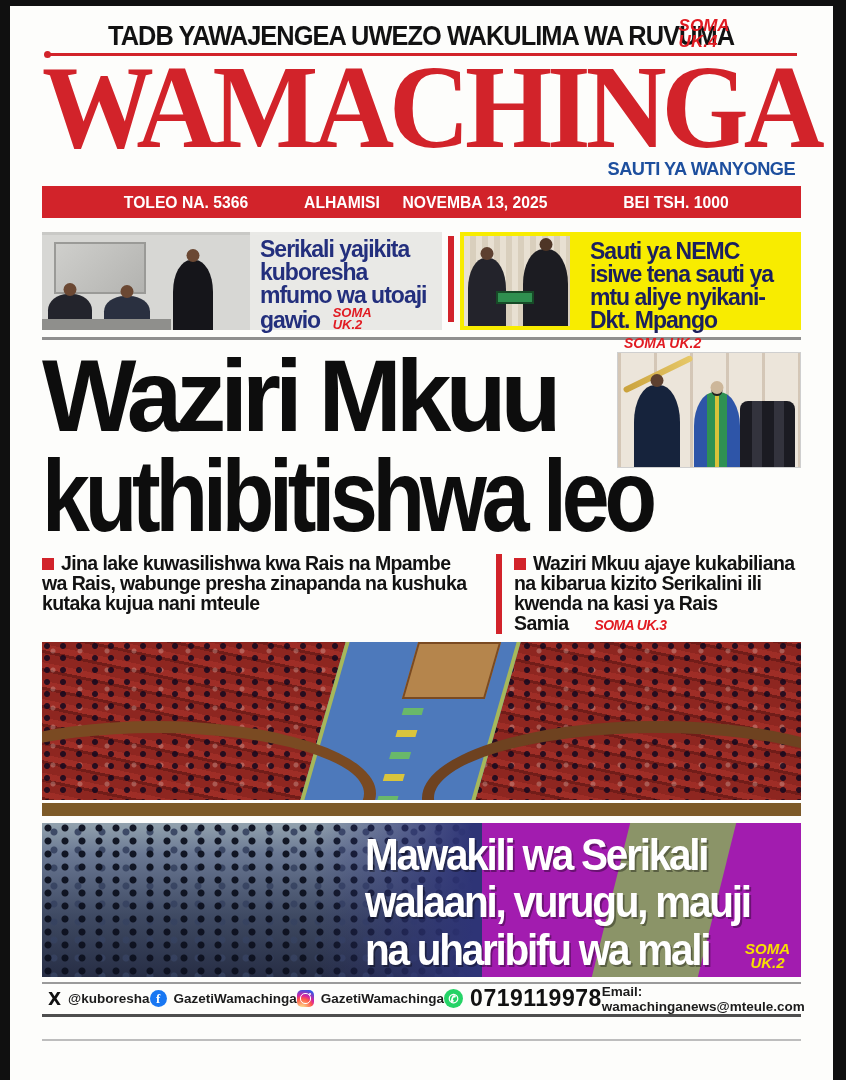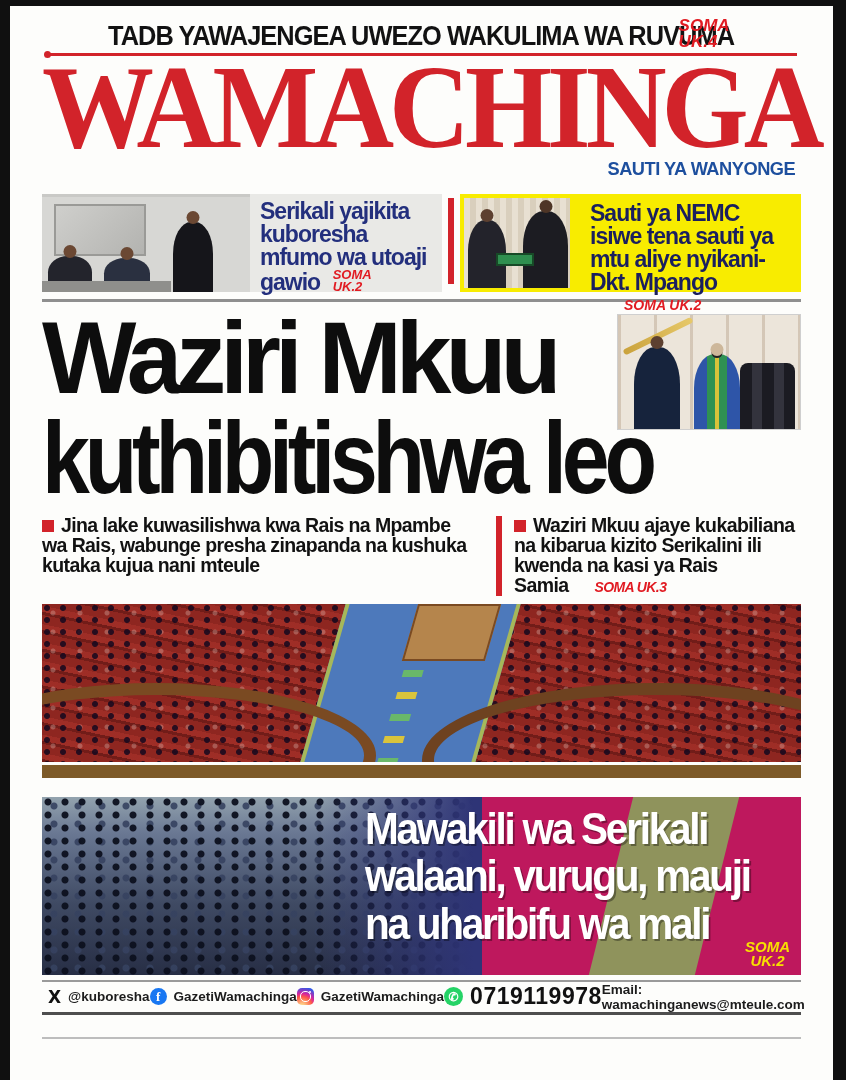--- a/index.html
+++ b/index.html
@@ -86,21 +86,21 @@
   .parl-aisle::before { content:""; position:absolute; left:44%; top:0; bottom:0; width:12%;
     background:repeating-linear-gradient(180deg,#d9c43c 0 7px, transparent 7px 22px, #69b86a 22px 29px, transparent 29px 44px); }
   .parl-podium { position:absolute; left:48.5%; top:0; width:11%; height:36%; background:#b5854c; border:2px solid #7a4a22; transform:skewX(-16deg); }
   .arc { position:absolute; border:12px solid #7a4a22; border-radius:50%; }
   .arc-left { left:-14%; bottom:-42%; width:58%; height:92%; }
   .arc-right { right:-12%; bottom:-48%; width:62%; height:98%; border-color:#6e4220; }
 
   .brown-bar { margin-top:3px; height:13px; background:#7d5a28; }
 
   
-  .bottom-story { position:relative; margin-top:19px; height:178px; background:#be185d; overflow:hidden; }
+  .bottom-story { position:relative; margin-top:7px; height:154px; background:#a21caf; overflow:hidden; }
   .bs-photo { position:absolute; left:0; top:0; bottom:0; width:58%;
     background-image:
       radial-gradient(circle at 6px 5px, rgba(12,16,30,.95) 3px, transparent 4px),
       radial-gradient(circle at 12px 9px, rgba(54,66,96,.9) 3px, transparent 4px),
       linear-gradient(180deg,#93a3ae 0%, #6a7893 20%, #3f4a63 60%, #272e45 100%);
     background-size:17px 13px, 24px 18px, auto; }
   .bs-photo::after { content:""; position:absolute; inset:0; background:linear-gradient(90deg, rgba(46,52,118,0) 62%, #2e3476 98%); }
   .bs-floor { position:absolute; left:75%; top:0; bottom:0; width:14%; background:#87a95c; transform:skewX(-14deg); opacity:.85; }
   .bs-head { position:absolute; left:42.5%; top:8px; right:4px; color:#fff; font-weight:bold; text-shadow:2px 2px 0 rgba(0,0,0,.35); }
   .bs-line { display:block; white-space:nowrap; font-size:45px; line-height:1.06; letter-spacing:-2.5px; transform:scaleX(.9); transform-origin:left; }
@@ -135,20 +135,26 @@
       <div class="red-rule">
           <span class="rule-dot"></span>
         </div>
     </header>
 
     <div class="masthead">
       <div class="masthead-title">WAMACHINGA</div>
       <div class="masthead-tagline">SAUTI YA WANYONGE</div>
     </div>
 
+    <div class="infobar">
+      <span class="ib-issue">TOLEO NA. 5366</span>
+      <span class="ib-day">ALHAMISI</span>
+      <span class="ib-date">NOVEMBA 13, 2025</span>
+      <span class="ib-price">BEI TSH. 1000</span>
+    </div>
 
     <div class="teasers">
       <div class="teaser-left">
         <div class="t1-photo">
           <span class="t1-screen"></span>
           <span class="person t1-p1"></span>
           <span class="person t1-p2"></span>
           <span class="person t1-stand"></span>
           <span class="t1-table"></span>
         </div>

